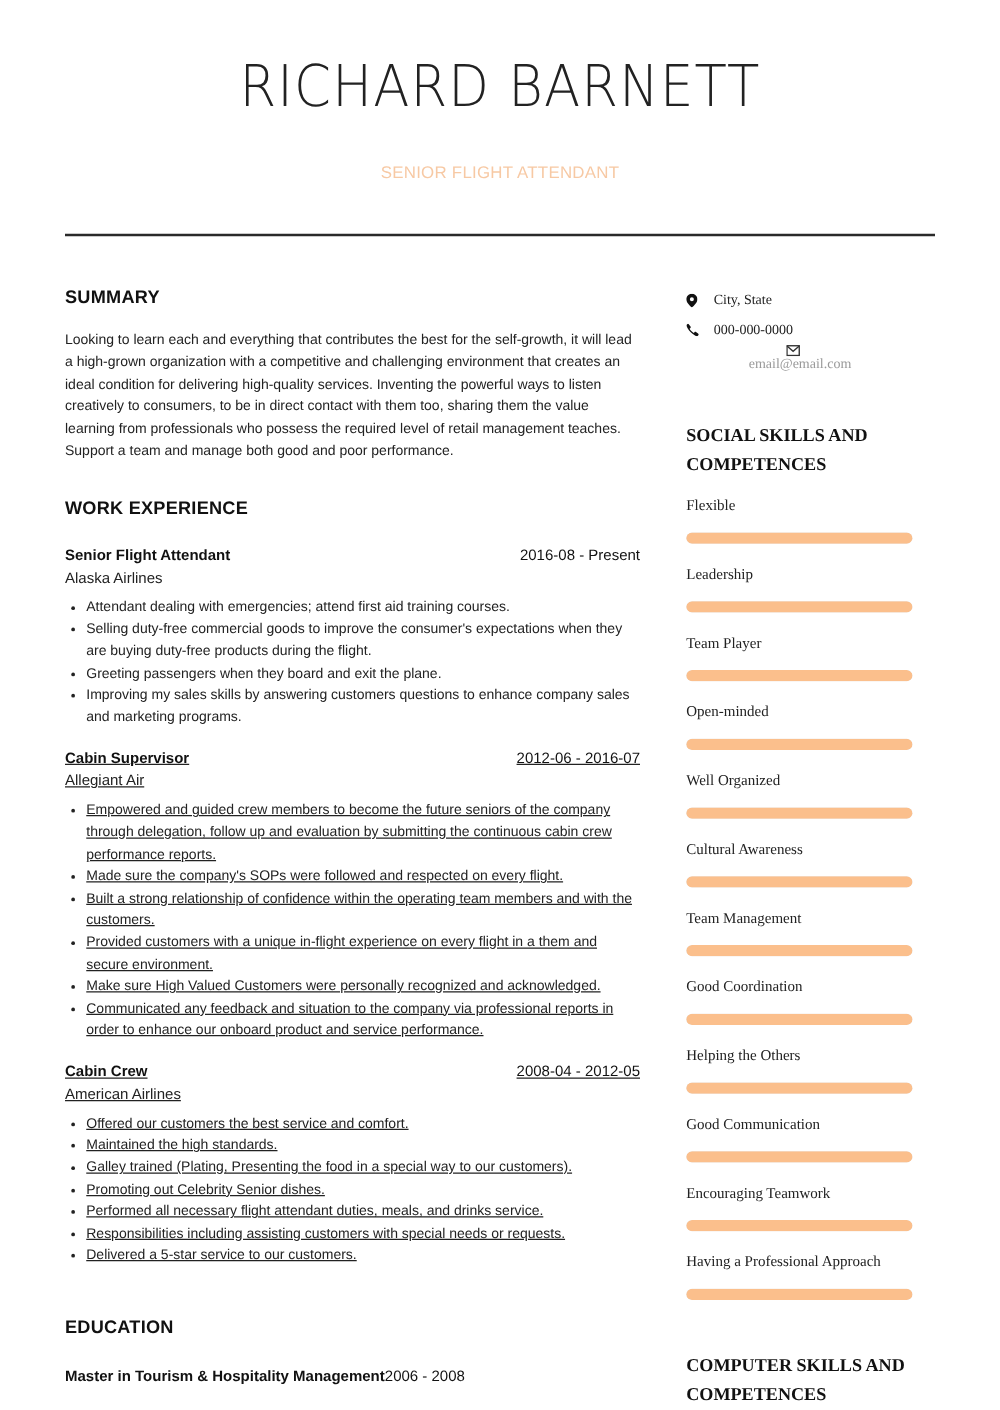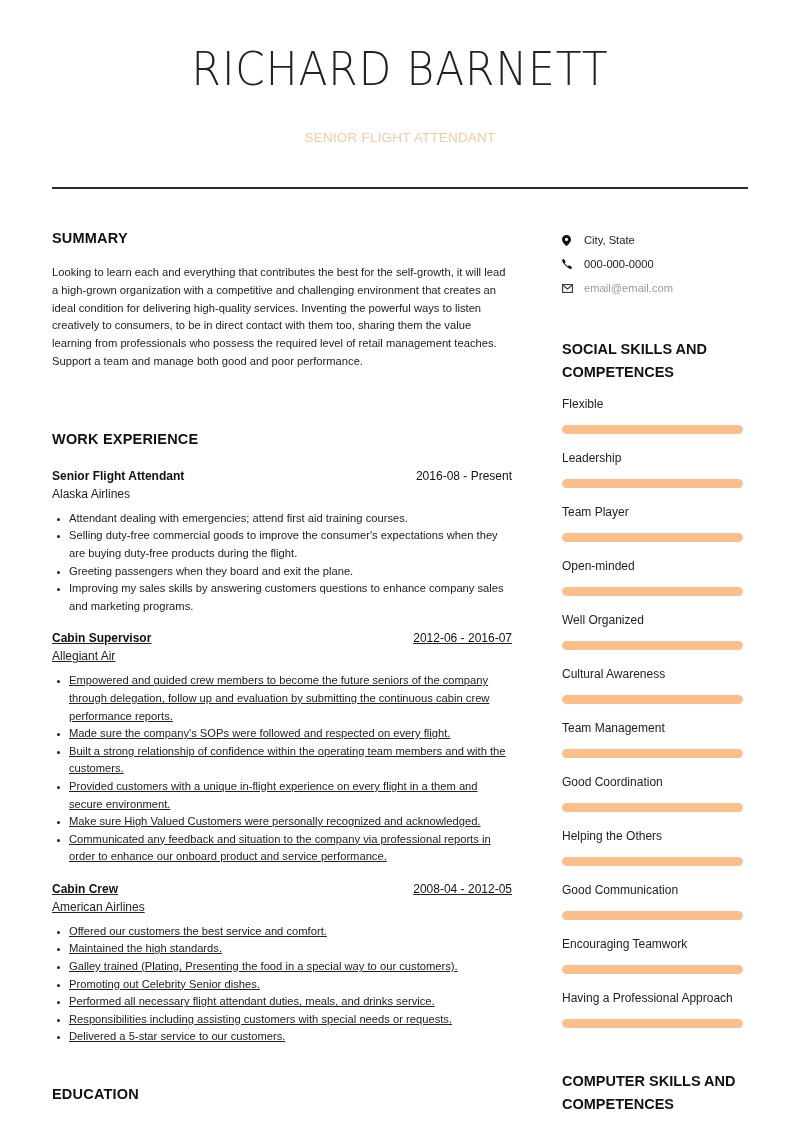--- a/index.html
+++ b/index.html
@@ -12,43 +12,43 @@
     letter-spacing: 1px; color: #222; transform: scaleX(0.92); transform-origin: center;
     -webkit-text-stroke: 0px;
   }
   .title {
     position: absolute; top: 130px; left: 0; width: 800px; text-align: center;
     font-size: 13.5px; color: #f7c9a4; letter-spacing: 0.2px;
   }
   .rule { position: absolute; top: 187px; left: 52px; width: 696px; height: 1.5px; background: #2a2a2a; }
 
   .left { position: absolute; left: 52px; top: 230px; width: 460px; }
-  .right { position: absolute; left: 562px; top: 228px; width: 182px; }
+  .right { position: absolute; left: 549px; top: 228px; width: 182px; font-family: Liberation Serif, serif; }
 
   .sec-h { font-size: 14.5px; color: #111; letter-spacing: 0.2px; }
   .summary-text { margin-top: 18px; font-size: 11.2px; line-height: 17.8px; color: #222; }
 
-  .work-h { margin-top: 60px; }
+  .work-h { margin-top: 28px; }
   .job { margin-top: 22px; }
   .job + .job { margin-top: 16px; text-decoration: underline; }
   .job-top { display: flex; justify-content: space-between; align-items: baseline; }
   .job-title { font-size: 12px; font-weight: bold; color: #111; }
   .job-date { font-size: 12px; color: #111; }
   .job-company { font-size: 12px; color: #222; margin-top: 4px; }
   .job ul { margin-top: 9px; padding-left: 17px; }
   .job li { font-size: 11.2px; line-height: 17.6px; color: #222; }
   .job li::marker { font-size: 9px; }
 
   .edu-h { margin-top: 40px; }
   .edu-row { margin-top: 24px; display: flex; }
   .edu-row .job-title { font-size: 12px; }
 
   .contact-row { display: flex; align-items: center; height: 24px; font-size: 11.2px; color: #222; }
   .contact-row .ic { width: 22px; display: inline-flex; align-items: center; }
-  .contact-row.email { color: #999; }
+  .contact-row.email { color: #999; flex-direction: column; }
 
   .skills-h { margin-top: 38px; font-size: 14.5px; line-height: 22.5px; color: #111; }
   .skill { margin-top: 14px; }
   .skill-label { font-size: 12px; color: #222; }
   .skill-bar { margin-top: 14px; width: 181px; height: 9px; border-radius: 5px; background: #e9e9e9; overflow: hidden; }
   .skill-fill { height: 100%; border-radius: 5px; background: #fbbf8c; }
   .skill + .skill { margin-top: 17px; }
 
   .computer-h { margin-top: 42px; font-size: 14.5px; line-height: 22.5px; color: #111; }
 </style>

